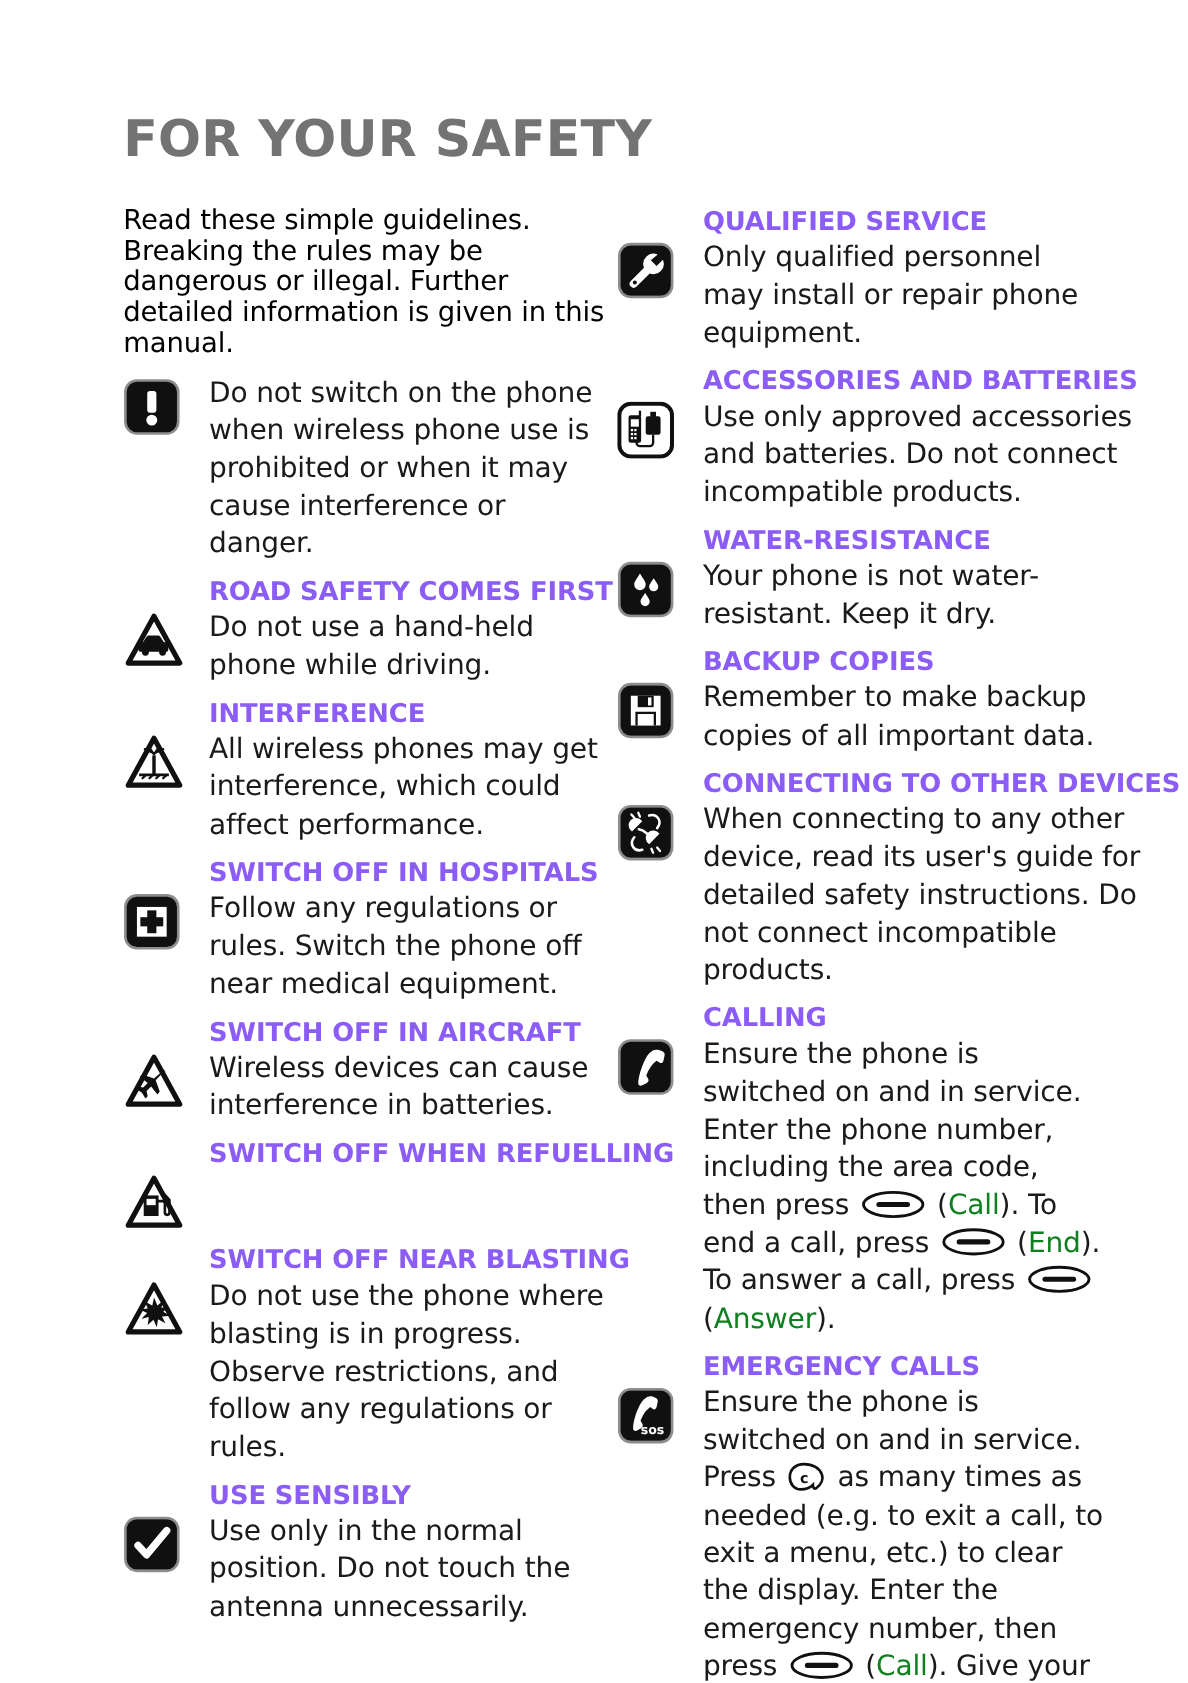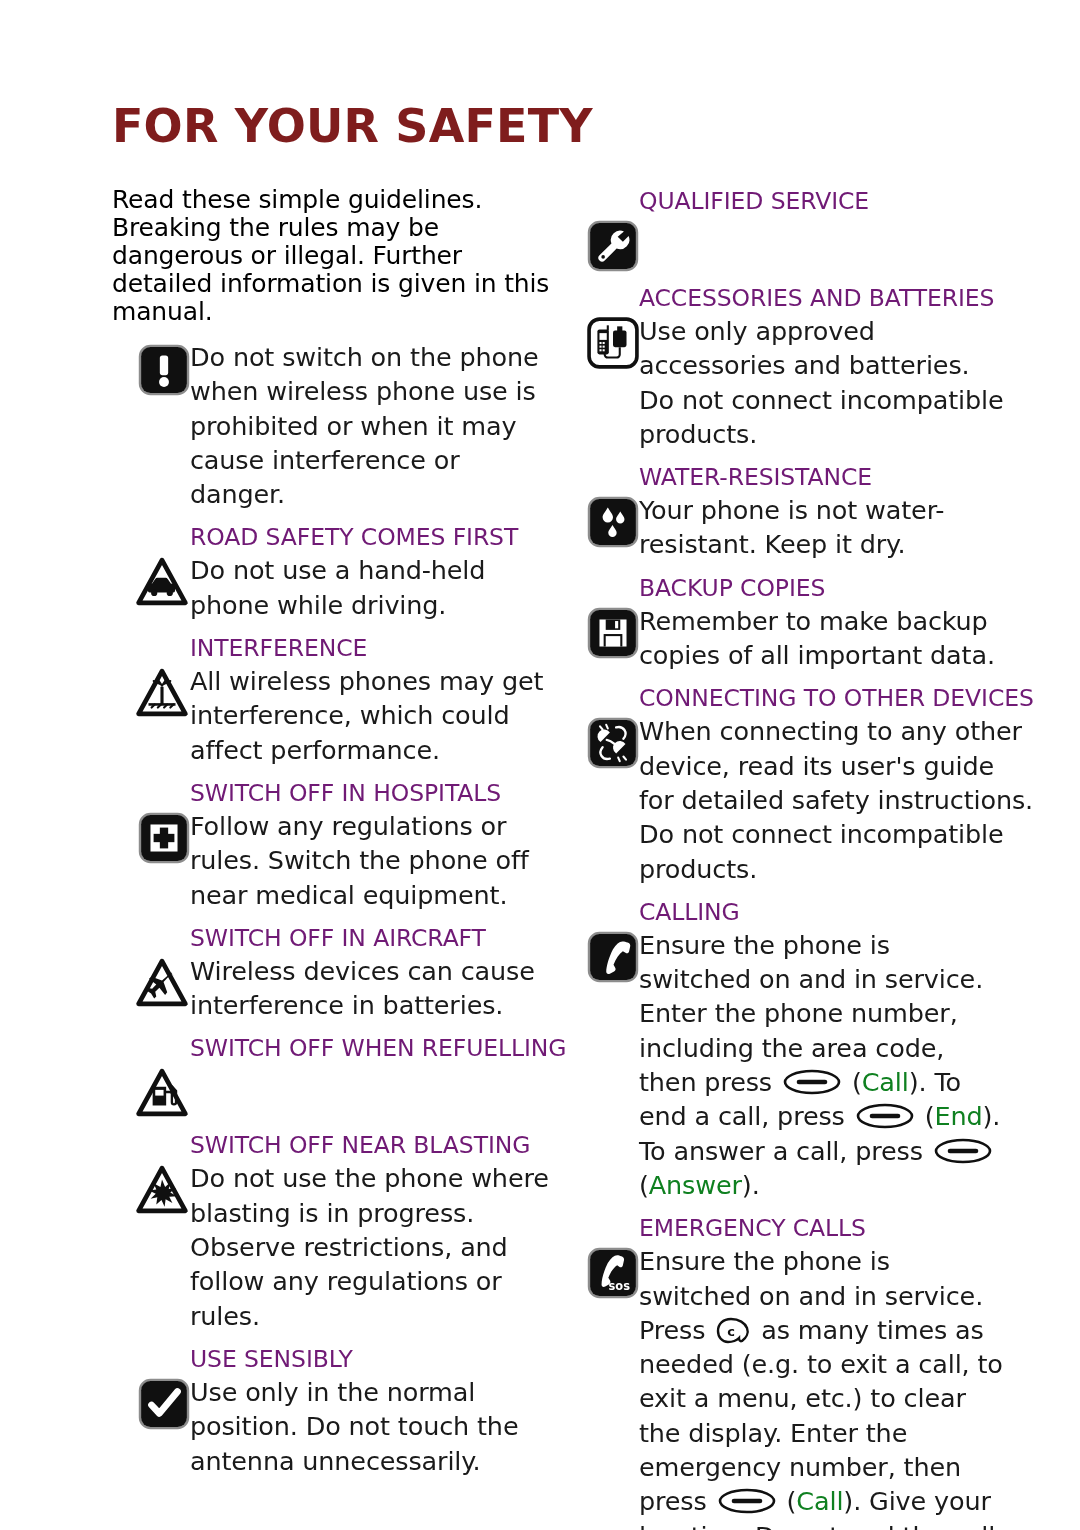--- a/index.html
+++ b/index.html
@@ -22,21 +22,21 @@
   }
 
   
   .page-title {
     position: absolute;
     left: 112px;
     top: 72px;
     font-size: 46px;
     font-weight: bold;
     letter-spacing: 0.2px;
-    color: #7f1d1d;
+    color: #737373;
     line-height: 1;
     white-space: nowrap;
   }
 
   
   .columns {
     position: absolute;
     left: 0;
     top: 186px;
     width: 1080px;
@@ -63,32 +63,32 @@
   .entry {
     display: flex;
     align-items: flex-start;
     margin-bottom: 11px;
   }
   .entry-icon {
     width: 78px;
     min-width: 78px;
     padding-top: 4px;
     display: flex;
-    justify-content: flex-end;
+    justify-content: flex-start;
     align-items: flex-start;
   }
   .entry-icon.pad-top-hdr { padding-top: 34px; }
   .entry-body {
     flex: 1;
     padding-top: 0;
   }
   .entry-heading {
     font-size: 23.5px;
-    font-weight: normal;
-    color: #701a75;
+    font-weight: bold;
+    color: #8b5cf6;
     line-height: 31px;
     letter-spacing: -0.1px;
     white-space: nowrap;
   }
   .entry-text {
     font-size: 25.5px;
     line-height: 34.3px;
     color: #1a1a1a;
     letter-spacing: -0.15px;
   }
@@ -270,20 +270,21 @@
             <div class="entry-icon pad-top-hdr">
               <svg class="ico" width="52" height="52" viewBox="0 0 100 100" xmlns="http://www.w3.org/2000/svg">
                 <rect x="4" y="4" width="92" height="92" rx="20" ry="20" fill="none" stroke="#8d8d8d" stroke-width="5"></rect>
                 <rect x="6" y="6" width="88" height="88" rx="18" ry="18" fill="#101010"></rect>
                 <path d="M71 22 a18 18 0 0 0-24 23 L24 68 a7 7 0 0 0 10 10 L57 55 a18 18 0 0 0 23 -24 L69 42 L59 32 z" fill="#fff"></path>
                 <circle cx="31" cy="71" r="3.5" fill="#101010"></circle>
               </svg>
             </div>
             <div class="entry-body">
               <div class="entry-heading">QUALIFIED SERVICE</div>
+              <div class="entry-text">Only qualified personnel may install or repair phone equipment.</div>
             </div>
           </div>
           <div class="entry">
             <div class="entry-icon pad-top-hdr">
               <svg class="ico" width="52" height="52" viewBox="0 0 100 100" xmlns="http://www.w3.org/2000/svg">
                 <rect x="4" y="4" width="92" height="92" rx="20" ry="20" fill="#ffffff" stroke="#101010" stroke-width="7"></rect>
                 <rect x="20" y="24" width="22" height="48" rx="4" fill="#101010"></rect>
                 <rect x="24" y="31" width="14" height="13" fill="#fff"></rect>
                 <rect x="24" y="48" width="4" height="4" fill="#fff"></rect>
                 <rect x="30" y="48" width="4" height="4" fill="#fff"></rect>

